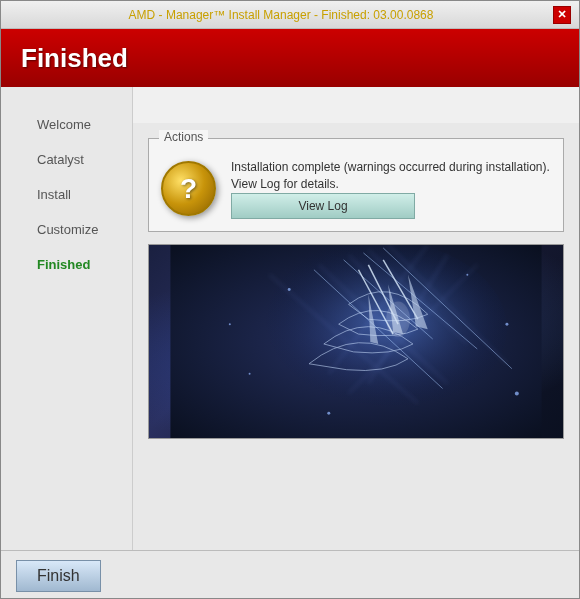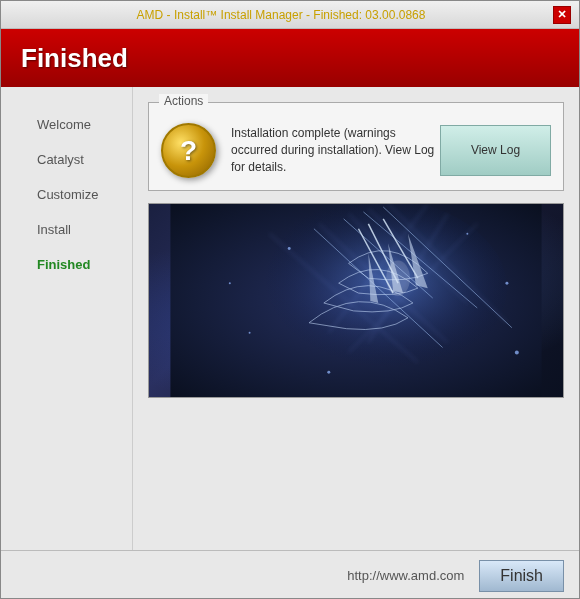--- a/index.html
+++ b/index.html
@@ -85,20 +85,21 @@
       color: #228822;
       font-weight: bold;
     }
 
     
     #content {
       flex: 1;
       padding: 15px;
       background: #e8e8e8;
       overflow: hidden;
+      margin-top: 36px;
     }
 
     
     #actions-box {
       border: 1px solid #aaa;
       background: #f5f5f5;
       padding: 12px;
       margin-bottom: 12px;
       position: relative;
     }
@@ -139,20 +140,21 @@
     .gold-circle span {
       color: white;
       font-size: 28px;
       font-weight: bold;
       text-shadow: 1px 1px 3px rgba(0,0,0,0.5);
     }
 
     #actions-text-area {
       flex: 1;
       display: flex;
+      flex-direction: column;
     }
     #action-message {
       font-size: 12px;
       color: #333;
       line-height: 1.4;
     }
 
     #view-log-btn {
       background: linear-gradient(to bottom, #d0eee8, #a0ccc4);
       border: 1px solid #80aaa4;
@@ -207,36 +209,36 @@
       font-size: 16px;
       color: #333;
       cursor: pointer;
     }
   </style>
 </head>
 <body>
 
 <div id="title-bar">
   <div id="title-text">
-    <span>AMD - Install</span><span style="color:#c8a000;">™</span><span> Install Manager - Finished: 03.00.0868</span>
+    <span>AMD - Manager</span><span style="color:#c8a000;">™</span><span> Install Manager - Finished: 03.00.0868</span>
   </div>
   <div id="close-btn">✕</div>
 </div>
 
 <div id="header">
   <div id="header-title">Finished</div>
 </div>
 
 <div id="main">
 
   <div id="sidebar">
     <div class="sidebar-item">Welcome</div>
     <div class="sidebar-item">Catalyst</div>
+    <div class="sidebar-item">Install</div>
     <div class="sidebar-item">Customize</div>
-    <div class="sidebar-item">Install</div>
     <div class="sidebar-item active">Finished</div>
   </div>
 
   <div id="content">
 
     <div id="actions-box">
       <span id="actions-label">Actions</span>
       <div id="actions-inner">
         <div id="question-icon">
           <div class="gold-circle">
@@ -317,15 +319,14 @@
           <circle cx="60" cy="80" r="1"></circle>
           <circle cx="160" cy="170" r="1.5"></circle>
         </g>
       </svg>
     </div>
 
   </div>
 </div>
 
 <div id="footer">
-  <div id="amd-url">http://www.amd.com</div>
   <button id="finish-btn">Finish</button>
 </div>
 
 </body></html>

